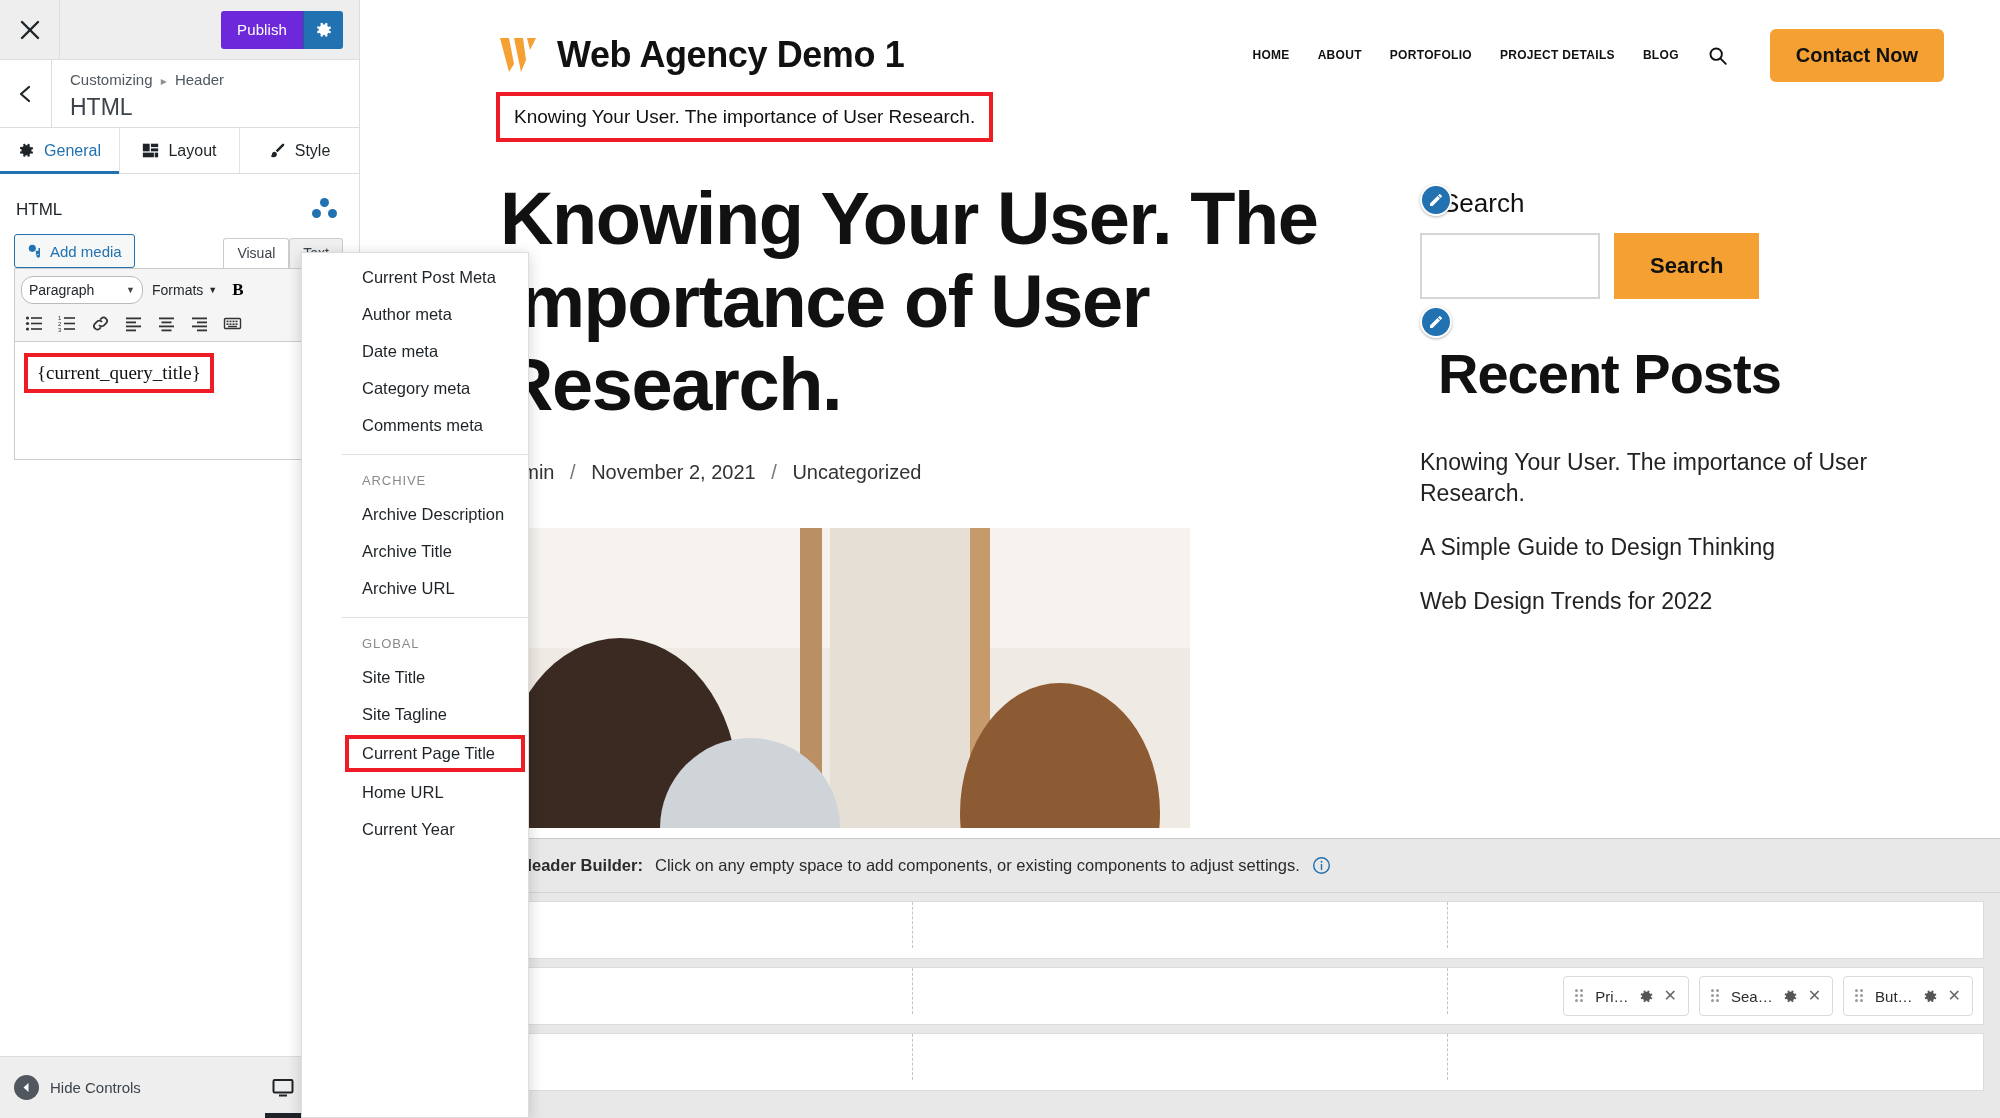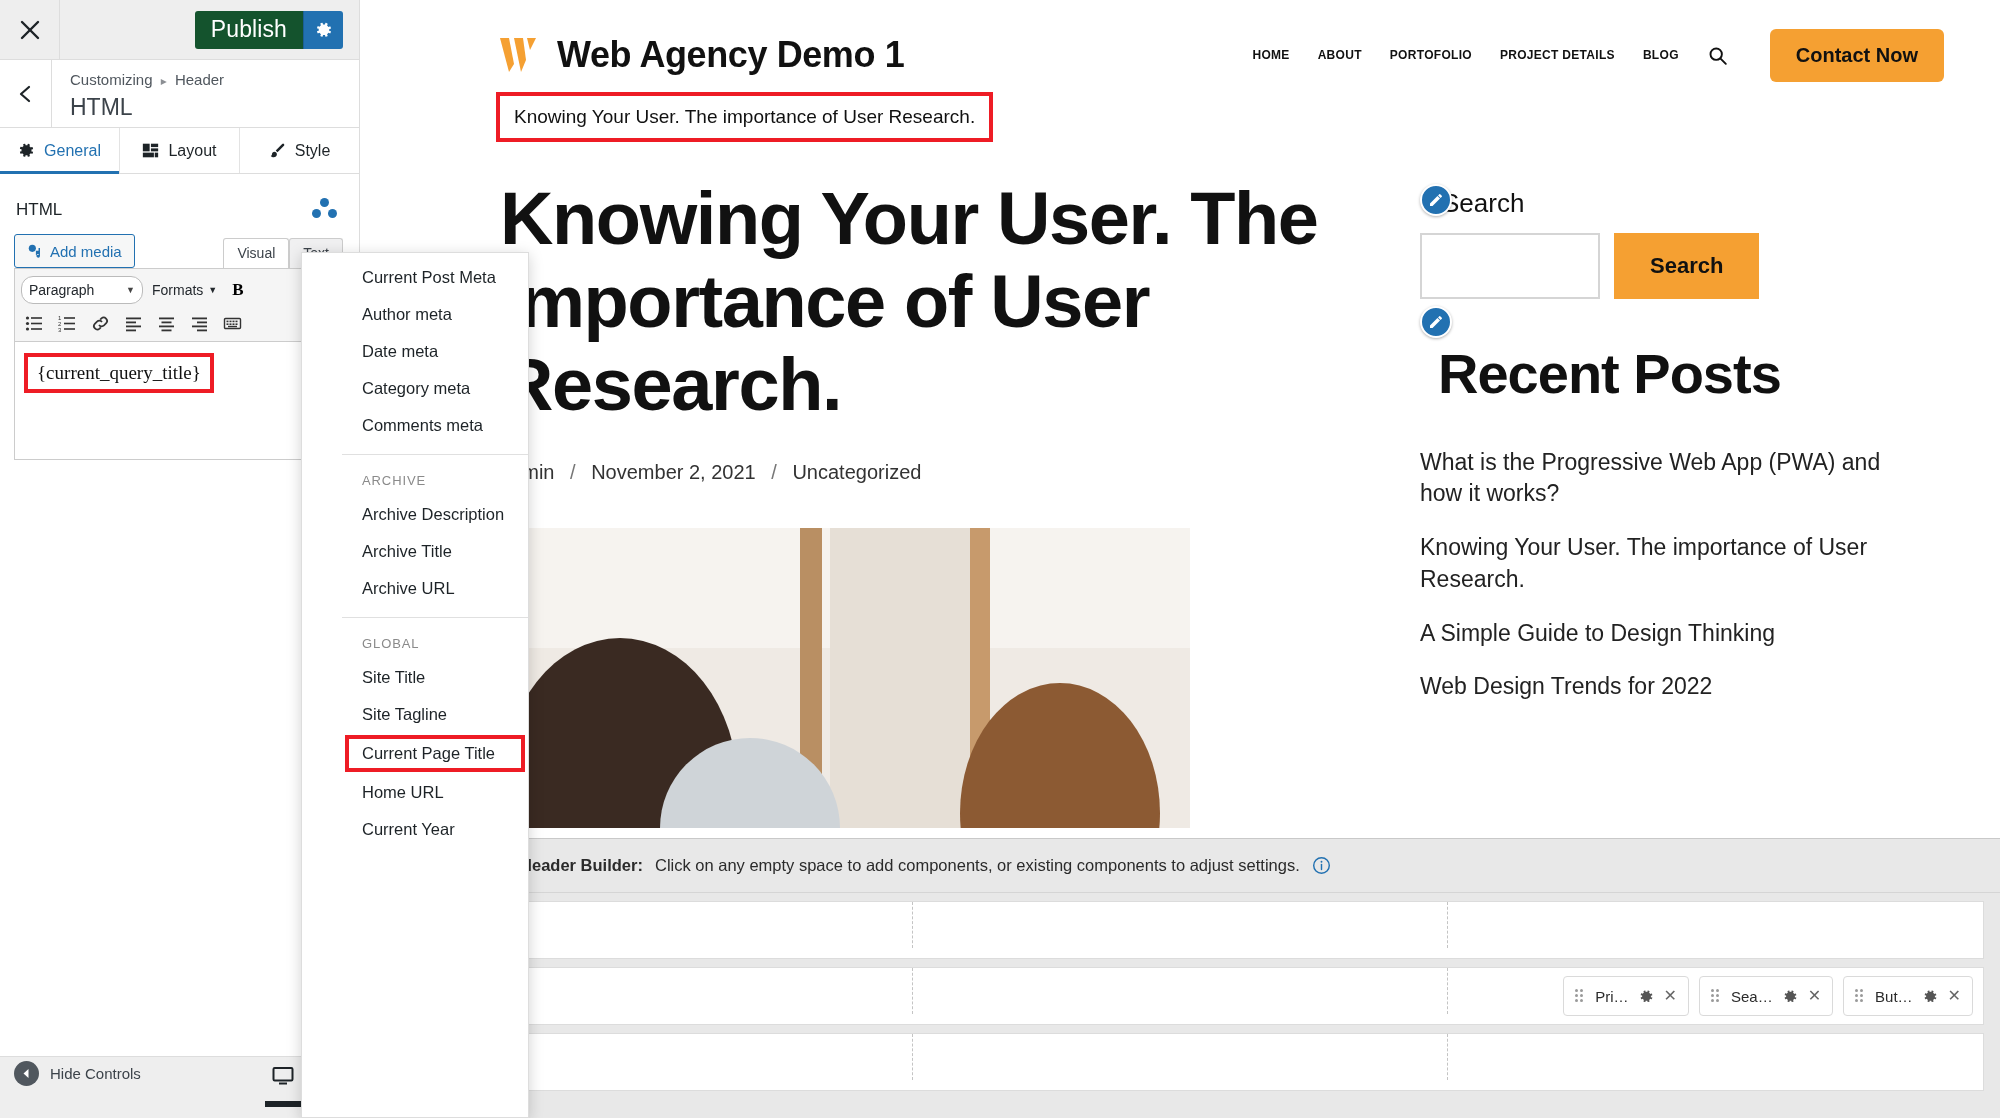--- a/index.html
+++ b/index.html
@@ -21,22 +21,22 @@
     display: flex; align-items: center;
   }
   .cz-close {
     width: 60px; height: 59px; display:flex; align-items:center; justify-content:center;
     border-right: 1px solid #ddd; background:#eee; cursor: pointer;
   }
   .cz-close svg { width:22px; height:22px; }
   .cz-topbar-rest { flex:1; display:flex; align-items:center; justify-content:flex-end; padding-right:16px; background:#eee;}
   .publish-group { display:flex; align-items:center; }
   .publish-btn {
-    background:#14532d; color:#fff; border:none; height:38px; padding:0 16px;
-    font-size:23px; font-family:"Liberation Sans", sans-serif; cursor:pointer;
+    background:#6d28d9; color:#fff; border:none; height:38px; padding:0 16px;
+    font-size:15px; font-family:"Liberation Sans", sans-serif; cursor:pointer;
     border-radius:3px 0 0 3px; letter-spacing:.1px;
   }
   .publish-gear {
     background:#2271b1; width:40px; height:38px; border:none; border-left:1px solid #1b5e94;
     display:flex; align-items:center; justify-content:center; cursor:pointer; border-radius:0 3px 3px 0;
   }
   .publish-gear svg { width:18px; height:18px; fill:#fff; }
 
   .cz-header {
     height: 68px; display:flex; align-items:stretch; border-bottom:1px solid #ddd; background:#fff;
@@ -108,21 +108,21 @@
   }
   .shortcode-token {
     display:inline-block; font-family:"Liberation Serif", serif; font-size:19px; color:#111;
     background:#fff; padding:2px 6px;
     box-shadow: 0 0 0 3px #ffffff, 0 0 0 7px #ee1c25;
     margin: 6px 0 0 6px;
   }
 
   .cz-footer {
     position:absolute; left:0; bottom:0; width:360px; height:62px;
-    background:#eee; border-top:1px solid #ddd; display:flex; align-items:flex-start; padding:4px 14px;
+    background:#eee; border-top:1px solid #ddd; display:flex; align-items:center; padding:17px 14px;
     gap:10px;
   }
   .hide-controls { display:flex; align-items:center; gap:11px; cursor:pointer; }
   .hc-circle { width:25px; height:25px; border-radius:50%; background:#50575e; display:flex; align-items:center; justify-content:center;}
   .hc-circle svg{ width:11px; height:11px; fill:#fff;}
   .hide-controls span { font-size:15px; color:#3c434a; }
   .device-btns { margin-left:auto; display:flex; align-items:center; gap:18px; }
   .dev-btn { cursor:pointer; width:30px; height:30px; display:flex; align-items:center; justify-content:center; position:relative;}
   .dev-btn svg { width:22px; height:22px; }
   .dev-btn.active::after { content:""; position:absolute; left:-3px; right:-3px; bottom:-16px; height:6px; background:#1d2327; }
@@ -317,21 +317,20 @@
           <button class="search-btn">Search</button>
         </div>
 
         <div class="edit-pin" style="left:0px; top:128px;">
           <svg viewBox="0 0 24 24" xmlns="http://www.w3.org/2000/svg">
               <path d="M3 17.2V21h3.8L18 9.8 14.2 6 3 17.2zM20.7 7.1a1 1 0 0 0 0-1.4L18.3 3.3a1 1 0 0 0-1.4 0l-1.8 1.8L18.9 8.9l1.8-1.8z"></path>
             </svg>
         </div>
         <div class="recent-title" style="margin-top:44px;">Recent Posts</div>
         <div class="recent-list">
-          <div class="recent-item">What is the Progressive Web App (PWA) and how it works?</div>
           <div class="recent-item">Knowing Your User. The importance of User Research.</div>
           <div class="recent-item">A Simple Guide to Design Thinking</div>
           <div class="recent-item">Web Design Trends for 2022</div>
         </div>
       </div>
     </div>
   </div>
 
   <div id="builder">
     <div class="hb-topbar">

